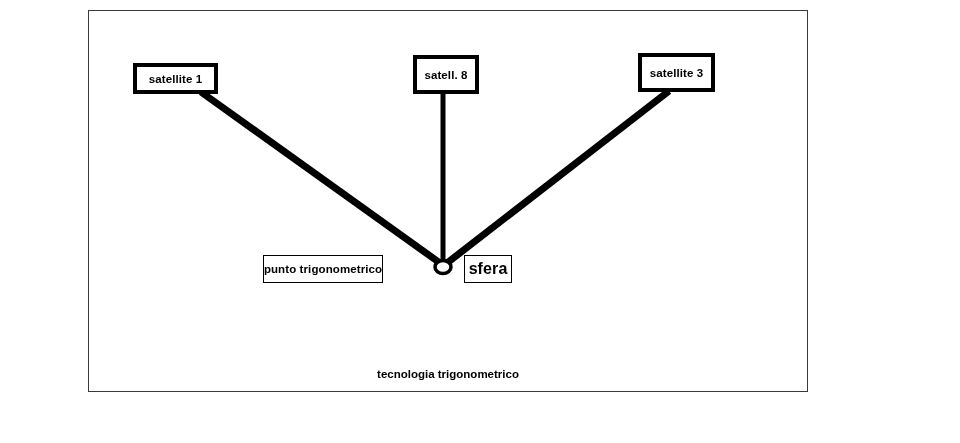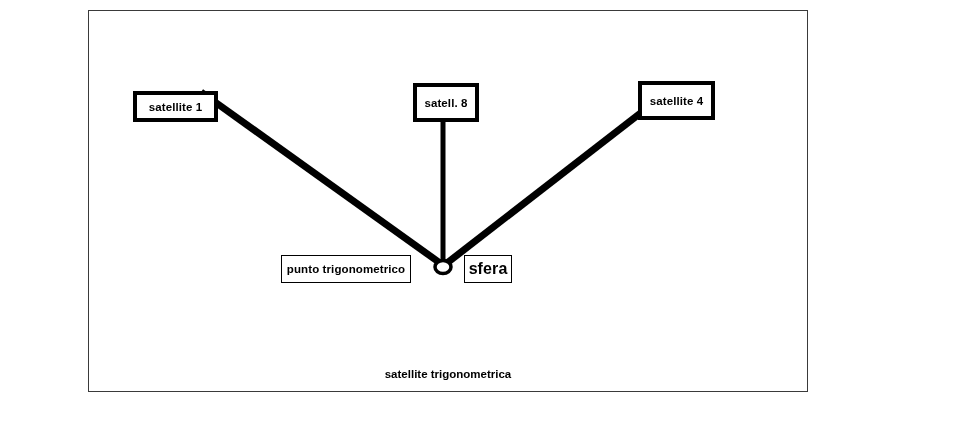--- a/index.html
+++ b/index.html
@@ -55,21 +55,20 @@
     color: #000000;
     font-weight: bold;
     white-space: nowrap;
     letter-spacing: 0.1px;
   }
 
   
   .satellite-box {
     border: 4px solid #000000;
     font-size: 11.5px;
-    margin-top: 28px;
   }
 
   #node-satellite-1 {
     left: 133px;
     top: 63px;
     width: 85px;
     height: 31px;
   }
 
   #node-satellite-2 {
@@ -86,23 +85,23 @@
     height: 39px;
   }
 
   
   .ground-box {
     border: 1px solid #000000;
     font-size: 11.5px;
   }
 
   #node-punto-trigonometrico {
-    left: 281px;
+    left: 263px;
     top: 255px;
-    width: 130px;
+    width: 120px;
     height: 28px;
   }
 
   #node-sfera {
     left: 464px;
     top: 255px;
     width: 48px;
     height: 28px;
     font-size: 16px;
   }
@@ -139,26 +138,26 @@
 
   <div class="node-box satellite-box" id="node-satellite-1">
     <span>satellite 1</span>
   </div>
 
   <div class="node-box satellite-box" id="node-satellite-2">
     <span>satell. 8</span>
   </div>
 
   <div class="node-box satellite-box" id="node-satellite-3">
-    <span>satellite 4</span>
+    <span>satellite 3</span>
   </div>
 
   <div class="node-box ground-box" id="node-punto-trigonometrico">
     <span>punto trigonometrico</span>
   </div>
 
   <div class="node-box ground-box" id="node-sfera">
     <span>sfera</span>
   </div>
 
-  <div id="diagram-caption">satellite trigonometrica</div>
+  <div id="diagram-caption">tecnologia trigonometrico</div>
 
 </div>
 
 </body></html>

